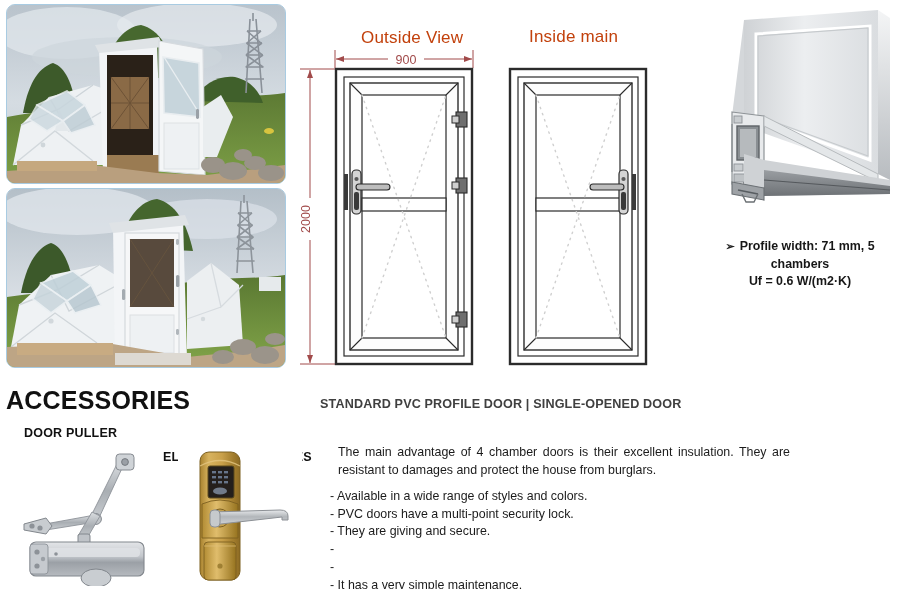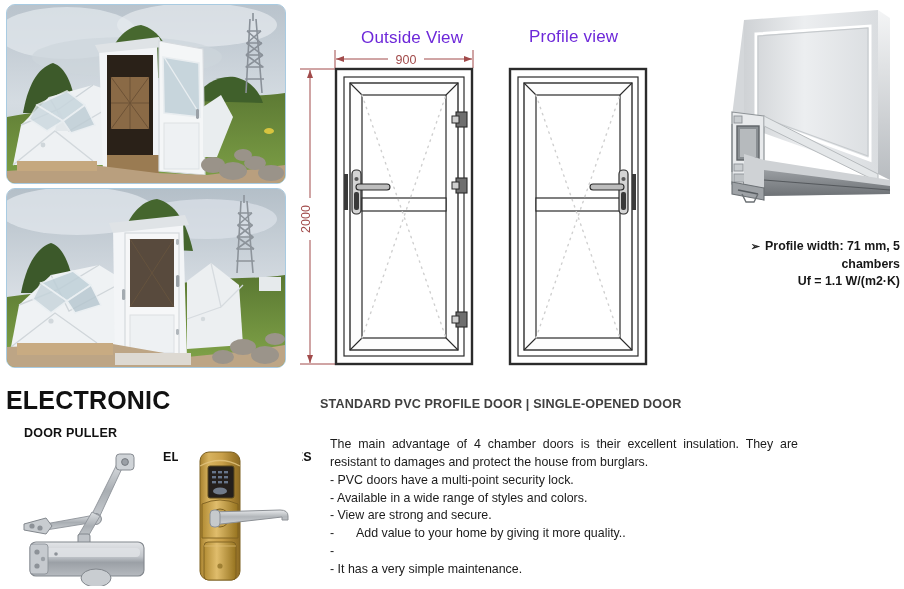--- a/index.html
+++ b/index.html
@@ -10,37 +10,37 @@
   }
   .sheet{position:absolute;inset:0;}
 
   
   .photo{position:absolute;border:1px solid #a8cbe2;border-radius:9px;overflow:hidden;background:#cfd5da;}
   .photo svg{display:block;width:100%;height:100%;}
 
   
   .drawing{position:absolute;}
   .drawing svg{display:block;}
-  .view-title{position:absolute;font-size:17px;color:#6d28d9;letter-spacing:.2px;white-space:nowrap;}
+  .view-title{position:absolute;font-size:17px;color:#c2410c;letter-spacing:.2px;white-space:nowrap;}
 
   
-  .specs{position:absolute;left:700px;top:238px;width:200px;text-align:right;
+  .specs{position:absolute;left:700px;top:238px;width:200px;text-align:center;
          font-size:12.4px;line-height:1.42;color:#171717;font-weight:600;}
   .specs .row{display:block;}
   .bullet-glyph{display:inline-block;margin-right:5px;font-size:11px;color:#222;}
 
   
   .accessories-title{position:absolute;left:6px;top:386px;font-size:25px;font-weight:700;letter-spacing:.2px;color:#111;}
   .acc-label{position:absolute;font-size:12.5px;font-weight:700;letter-spacing:.2px;color:#111;}
 
   .doc-title{position:absolute;left:320px;top:397px;font-size:12.6px;font-weight:700;letter-spacing:.15px;color:#404040;white-space:nowrap;}
 
   
   .body-copy{position:absolute;left:330px;top:436px;width:468px;font-size:12.4px;line-height:1.44;color:#1b1b1b;}
-  .body-copy p{margin:0;text-align:justify;}
+  .body-copy p{margin:8px;text-align:justify;}
   .body-copy .li{margin:0;text-align:left;white-space:nowrap;}
   .body-copy .li.indent{display:flex;}
   .body-copy .li.indent .dash{width:26px;flex:0 0 26px;}
 </style>
 </head>
 <body>
 
 <div class="sheet">
 
   <div class="photo" style="left:6px;top:4px;width:278px;height:178px;">
@@ -312,35 +312,35 @@
           <rect x="323" y="124" width="9" height="44" rx="4" fill="#d4d4d4" stroke="#2b2b2b" stroke-width="1.2"></rect>
           <rect x="325" y="146" width="5" height="18" rx="2" fill="#3a3a3a"></rect>
           <circle cx="327.5" cy="133" r="2.1" fill="#5a5a5a"></circle>
           <rect x="294" y="138" width="34" height="6" rx="3" fill="#bdbdbd" stroke="#2b2b2b" stroke-width="1.1"></rect>
         </g>
       </g>
     </svg>
   </div>
 
   <span class="view-title" style="left:361px;top:28px;">Outside View</span>
-  <span class="view-title" style="left:529px;top:27px;">Profile view</span>
+  <span class="view-title" style="left:529px;top:27px;">Inside main</span>
 
   <div class="specs">
     <span class="row">
       <span class="bullet-glyph">➢</span><span>Profile width: 71 mm, 5</span>
     </span>
     <span class="row">
       <span>chambers</span>
     </span>
     <span class="row">
-      <span>Uf = 1.1 W/(m2·K)</span>
+      <span>Uf = 0.6 W/(m2·K)</span>
     </span>
   </div>
 
-  <div class="accessories-title">ELECTRONIC</div>
+  <div class="accessories-title">ACCESSORIES</div>
 
   <div class="acc-label" style="left:24px;top:426px;">DOOR PULLER</div>
   <div class="acc-label" style="left:163px;top:450px;">ELECTRONIC HANDLES</div>
 
   <div class="photo" style="left:12px;top:446px;width:146px;height:140px;border:none;border-radius:0;background:#fff;">
     <svg viewBox="0 0 146 140" preserveAspectRatio="none">
       <defs>
         <linearGradient id="clBody" x1="0" y1="0" x2="0" y2="1">
           <stop offset="0" stop-color="#e3e5e8"></stop>
             <stop offset=".42" stop-color="#c3c7cc"></stop>
@@ -436,26 +436,25 @@
       <path d="M26 100 L58 100" stroke="#e0c07a" stroke-width="1" opacity=".7"></path>
 
       <circle cx="42" cy="120" r="2.6" fill="#8a6c22" opacity=".7"></circle>
     </svg>
   </div>
 
   <div class="doc-title">STANDARD PVC PROFILE DOOR | SINGLE-OPENED DOOR</div>
 
   <div class="body-copy">
     <p>The main advantage of 4 chamber doors is their excellent insulation. They are resistant to damages and protect the house from burglars.</p>
+    <p class="li">- Available in a wide range of styles and colors.</p>
     <p class="li">- PVC doors have a multi-point security lock.</p>
-    <p class="li">- Available in a wide range of styles and colors.</p>
-    <p class="li">- View are strong and secure.</p>
+    <p class="li">- They are giving and secure.</p>
     <p class="li indent">
       <span class="dash">-</span>
-      <span>Add value to your home by giving it more quality..</span>
     </p>
     <p class="li indent">
       <span class="dash">-</span>
     </p>
     <p class="li">- It has a very simple maintenance.</p>
   </div>
 
 </div>
 
 </body></html>

